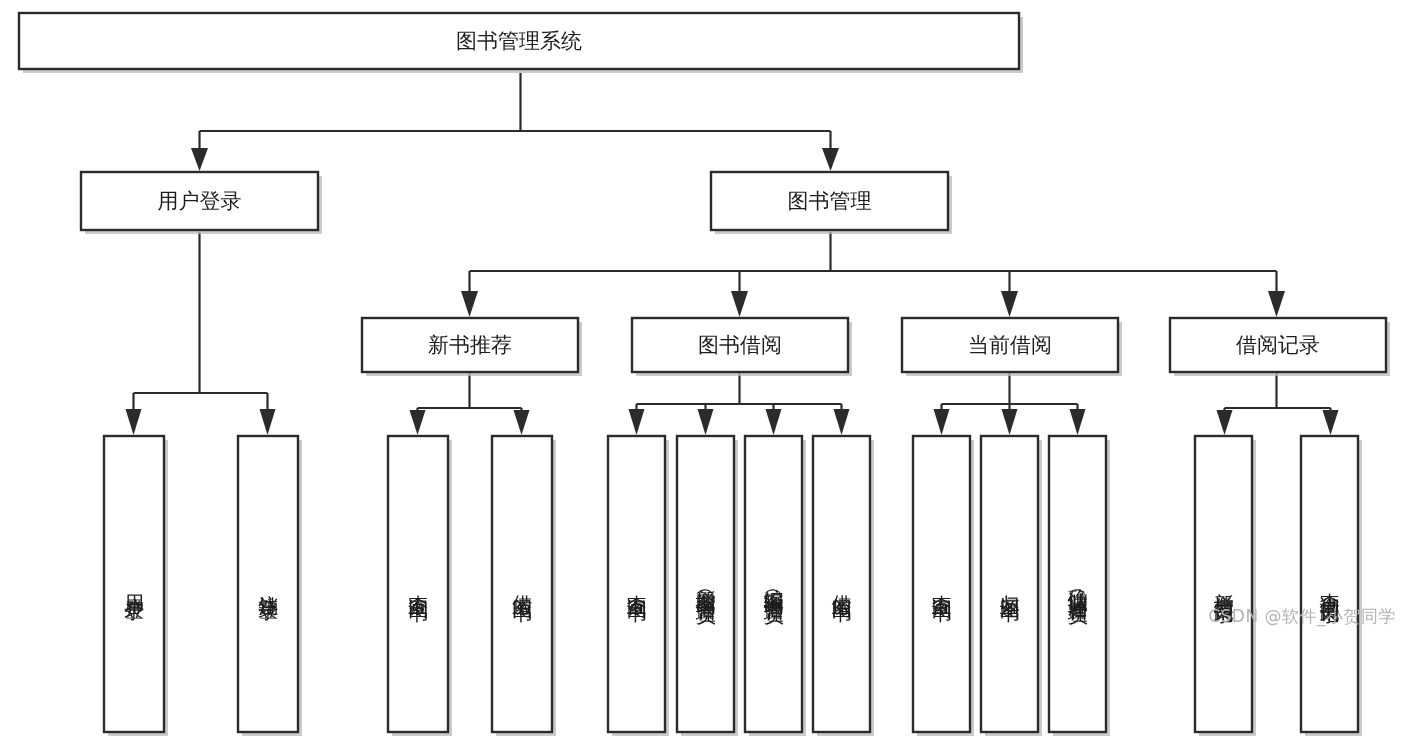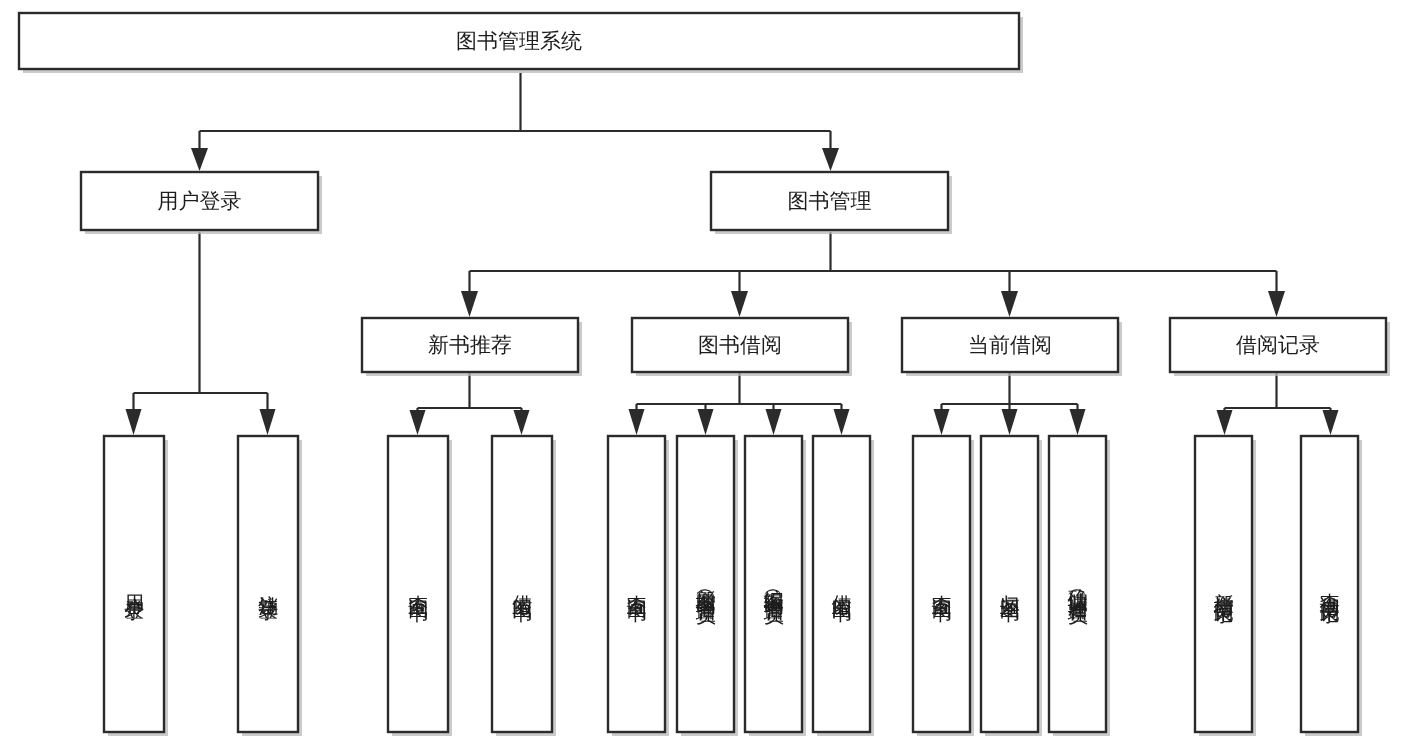--- a/index.html
+++ b/index.html
@@ -242,13 +242,14 @@
   <div class="leaf-label-v" style="left:913px; top:436px; width:57px; height:296px;">查询图书</div>
 
   <div class="leaf-label-v" style="left:981px; top:436px; width:57px; height:296px;">归还图书</div>
 
   <div class="leaf-label-v" style="left:1049px; top:436px; width:57px; height:296px;">确认归还（管理员）</div>
 
   <div class="leaf-label-v" style="left:1195px; top:436px; width:57px; height:296px;">新增借阅记录</div>
 
   <div class="leaf-label-v" style="left:1301px; top:436px; width:57px; height:296px;">查询借阅记录</div>
 
+  <div id="watermark">CSDN @软件_小贺同学</div>
 </div>
 
 </body></html>

